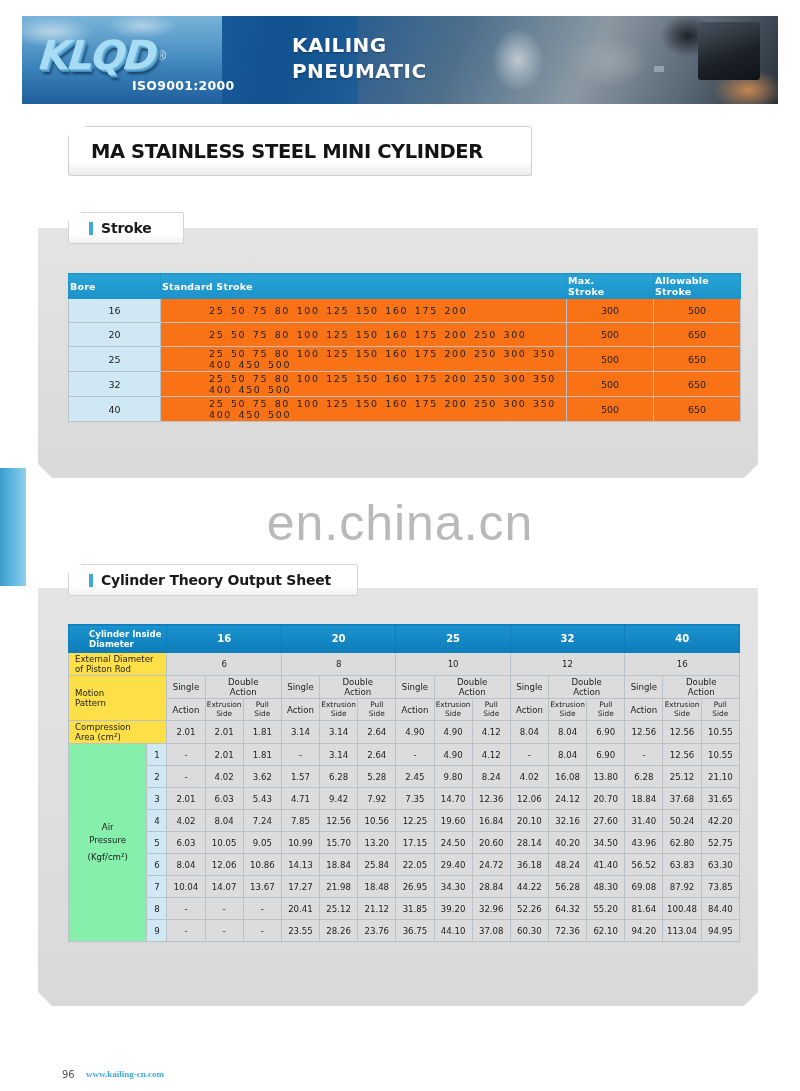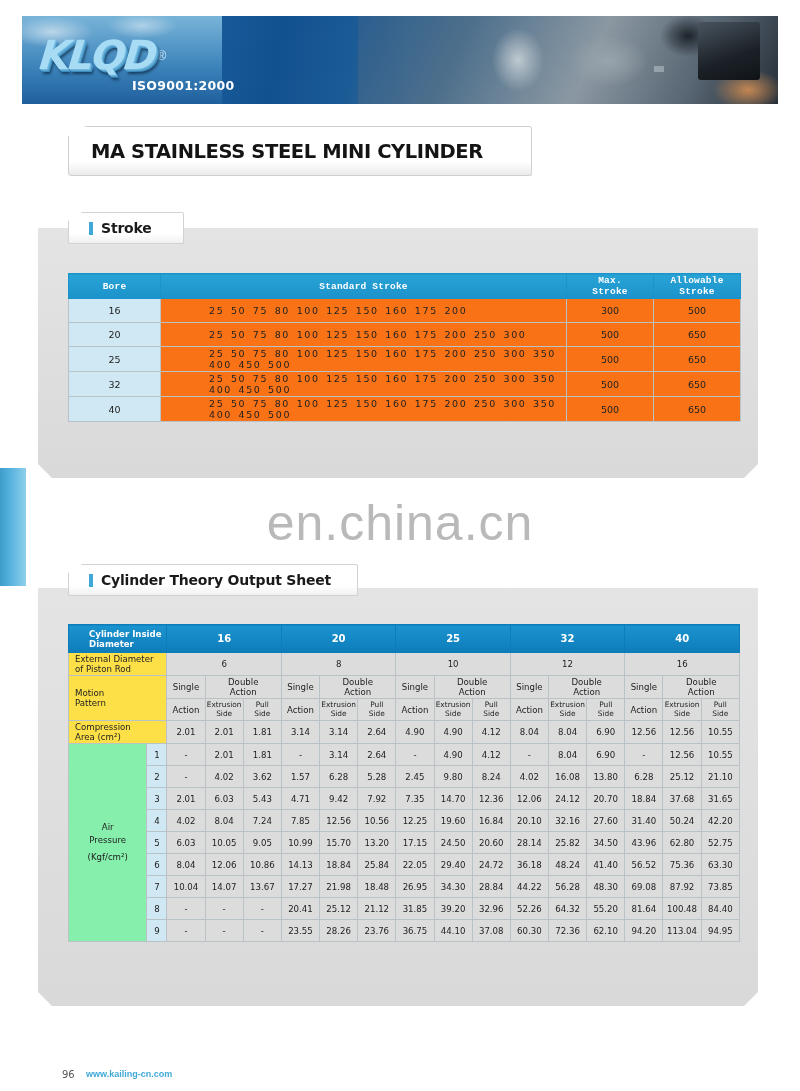--- a/index.html
+++ b/index.html
@@ -186,23 +186,22 @@
     height: 24px;
   }
   .stroke-table thead th {
     background: linear-gradient(180deg, #29a3d6 0%, #1b93cb 100%);
     color: #ffffff;
     font-weight: 700;
     font-size: 9.5px;
     height: 24px;
     line-height: 11px;
     border-color: #1b93cb;
-    text-align: center;
+    text-align: left;
     letter-spacing: .2px;
-    font-family: Liberation Mono, monospace;
   }
   .stroke-table td { background: #f97316; text-align: center; }
   .stroke-table td.bore { background: #cfe8f4; font-size: 9.5px; }
   .stroke-table td.strokes {
     text-align: left;
     padding-left: 48px;
     letter-spacing: 1.6px;
     word-spacing: 2px;
   }
 
@@ -256,36 +255,40 @@
   .out-table .mid { font-size: 8.6px; }
 
   
   .footer-page {
     position: absolute; left: 62px; top: 1069px;
     font-family: "DejaVu Sans", sans-serif;
     font-size: 10px; color: #555;
   }
   .footer-url {
     position: absolute; left: 86px; top: 1069px;
-    font-family: Liberation Sans, sans-serif;
+    font-family: Liberation Serif, serif;
     font-size: 9px; font-weight: 700;
     color: #3fa9d8;
   }
 </style>
 </head>
 <body>
 
 <div class="banner">
   <div class="banner-sky"></div>
   <div class="banner-photo"></div>
   <div class="banner-logo">
     <span class="logo-word">KLQD</span>
       <span class="logo-reg">®</span>
   </div>
   <div class="banner-iso">ISO9001:2000</div>
+  <div class="banner-brand">
+    <div>KAILING</div>
+    <div>PNEUMATIC</div>
+  </div>
 </div>
 
 <div class="title-plate">
   <span class="title-plate-text">MA STAINLESS STEEL MINI CYLINDER</span>
 </div>
 
 <div class="edge-tab-top"></div>
 <div class="edge-tab"></div>
 
 <div class="panel" id="panel-stroke"></div>
@@ -578,42 +581,42 @@
         <td class="val">6.03</td>
         <td class="val">10.05</td>
         <td class="val">9.05</td>
         <td class="val">10.99</td>
         <td class="val">15.70</td>
         <td class="val">13.20</td>
         <td class="val">17.15</td>
         <td class="val">24.50</td>
         <td class="val">20.60</td>
         <td class="val">28.14</td>
-        <td class="val">25.82</td>
+        <td class="val">40.20</td>
         <td class="val">34.50</td>
         <td class="val">43.96</td>
         <td class="val">62.80</td>
         <td class="val">52.75</td>
       </tr>
       <tr>
         <td class="rownum">6</td>
         <td class="val">8.04</td>
         <td class="val">12.06</td>
         <td class="val">10.86</td>
         <td class="val">14.13</td>
         <td class="val">18.84</td>
         <td class="val">25.84</td>
         <td class="val">22.05</td>
         <td class="val">29.40</td>
         <td class="val">24.72</td>
         <td class="val">36.18</td>
         <td class="val">48.24</td>
         <td class="val">41.40</td>
         <td class="val">56.52</td>
-        <td class="val">75.36</td>
+        <td class="val">63.83</td>
         <td class="val">63.30</td>
       </tr>
       <tr>
         <td class="rownum">7</td>
         <td class="val">10.04</td>
         <td class="val">14.07</td>
         <td class="val">13.67</td>
         <td class="val">17.27</td>
         <td class="val">21.98</td>
         <td class="val">18.48</td>

